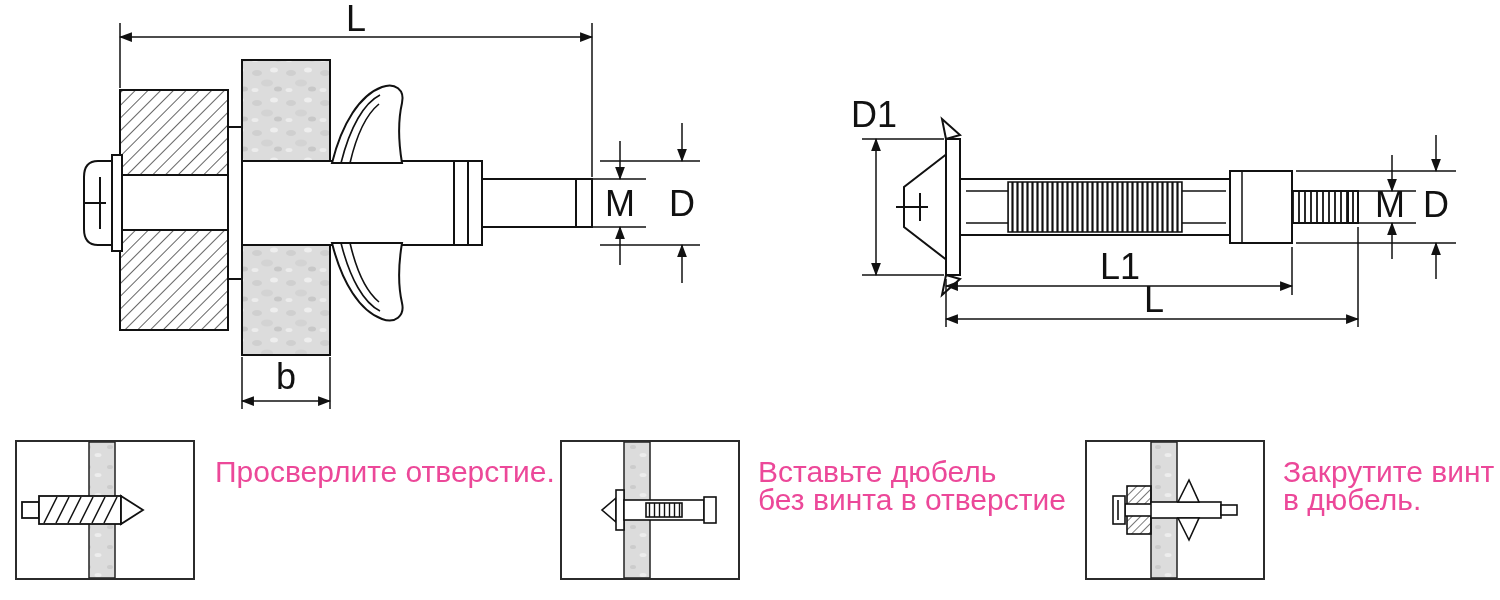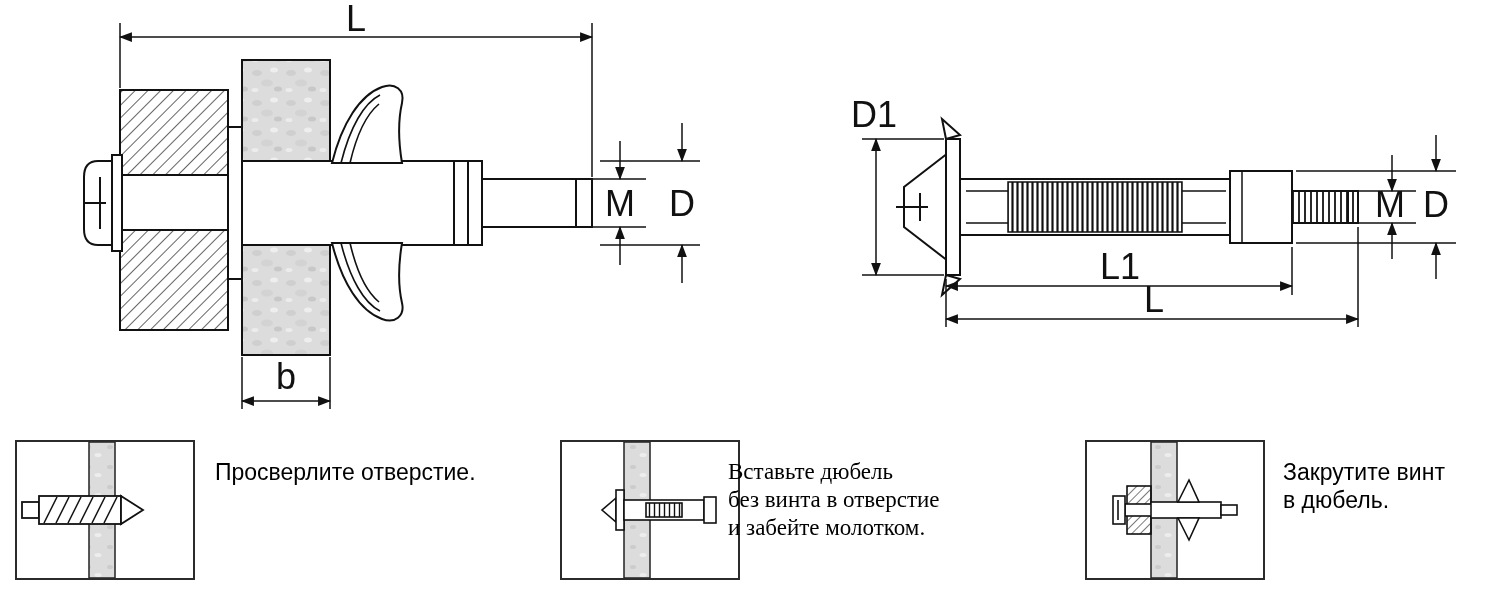--- a/index.html
+++ b/index.html
@@ -5,22 +5,22 @@
   * { margin:0; padding:0; box-sizing:border-box; }
   html,body { width:1500px; height:600px; background:#fff; overflow:hidden;
               font-family:"Liberation Sans", sans-serif; }
   .stage { position:relative; width:1500px; height:600px; background:#fff; }
   .abs { position:absolute; }
   svg text { font-family:"Liberation Sans", sans-serif; fill:#111; }
   .dim { font-size:36px; }
   .step-box { position:absolute; top:440px; width:180px; height:140px;
               border:2px solid #2b2b2b; background:#fff; }
   .step-box svg { display:block; width:100%; height:100%; }
-  .step-text { position:absolute; top:458px; width:360px; font-size:23px;
-               line-height:28px; color:#000000; }
+  .step-text { position:absolute; top:458px; width:360px; font-size:30px;
+               line-height:28px; color:#ec4899; }
   .step-text span { display:block; white-space:nowrap; }
 </style>
 </head>
 <body>
 
 <div class="stage">
 
   <svg class="abs" style="left:80px; top:5px;" width="620" height="420" viewBox="0 0 620 420">
     <defs>
       <pattern id="hatchA" patternUnits="userSpaceOnUse" width="9" height="9" patternTransform="rotate(45)">
@@ -208,24 +208,23 @@
       <rect x="62" y="0" width="26" height="136" fill="url(#speckD)" stroke="#222" stroke-width="1.5"></rect>
       <g stroke="#111" stroke-width="1.6" fill="#fff">
         <path d="M54,56 L40,68 L54,80 Z"></path>
         <rect x="54" y="48" width="8" height="40"></rect>
         <rect x="62" y="58" width="80" height="20"></rect>
         <rect x="84" y="61" width="36" height="14" fill="url(#threadD)"></rect>
         <rect x="142" y="55" width="12" height="26"></rect>
       </g>
     </svg>
   </div>
-  <div class="step-text" style="left:728px;font-family:Liberation Serif, serif;">
+  <div class="step-text" style="left:758px;">
     <span>Вставьте дюбель</span>
     <span>без винта в отверстие</span>
-    <span>и забейте молотком.</span>
   </div>
 
   <div class="step-box" style="left:1085px;">
     <svg viewBox="0 0 176 136">
       <defs>
         <pattern id="speckE" patternUnits="userSpaceOnUse" width="22" height="20">
           <rect width="22" height="20" fill="#dcdcdc"></rect>
           <ellipse cx="5" cy="5" rx="3" ry="2" fill="#cccccc"></ellipse>
           <ellipse cx="15" cy="13" rx="3.5" ry="2" fill="#ededed"></ellipse>
         </pattern>

